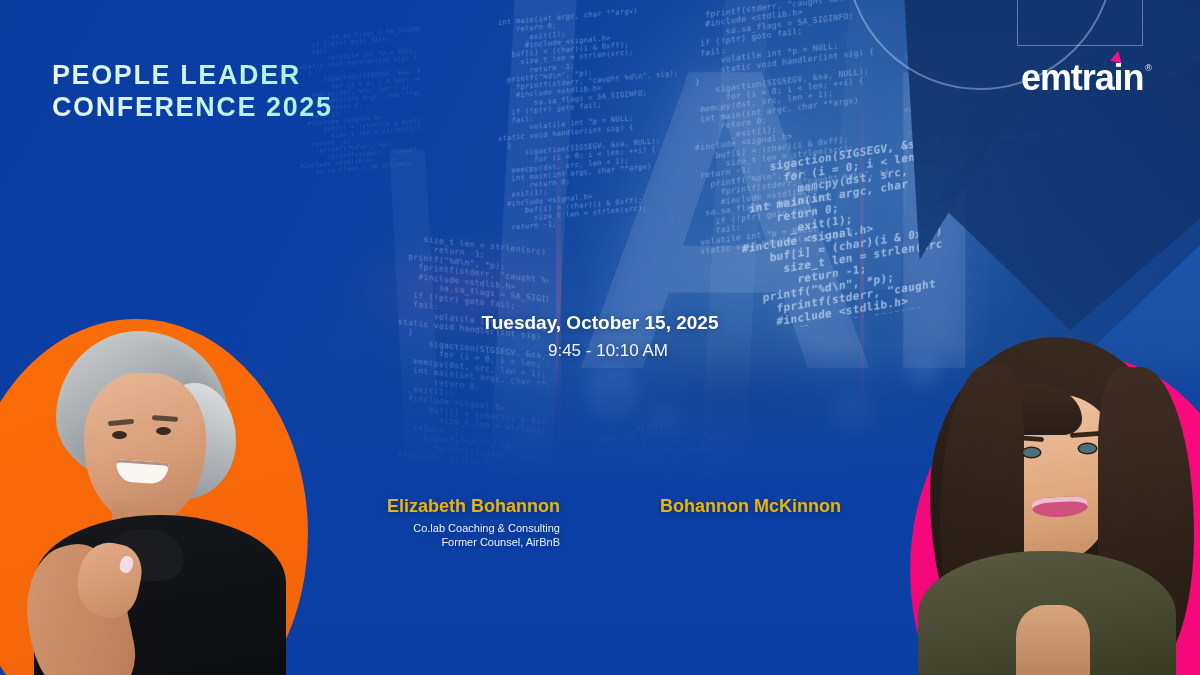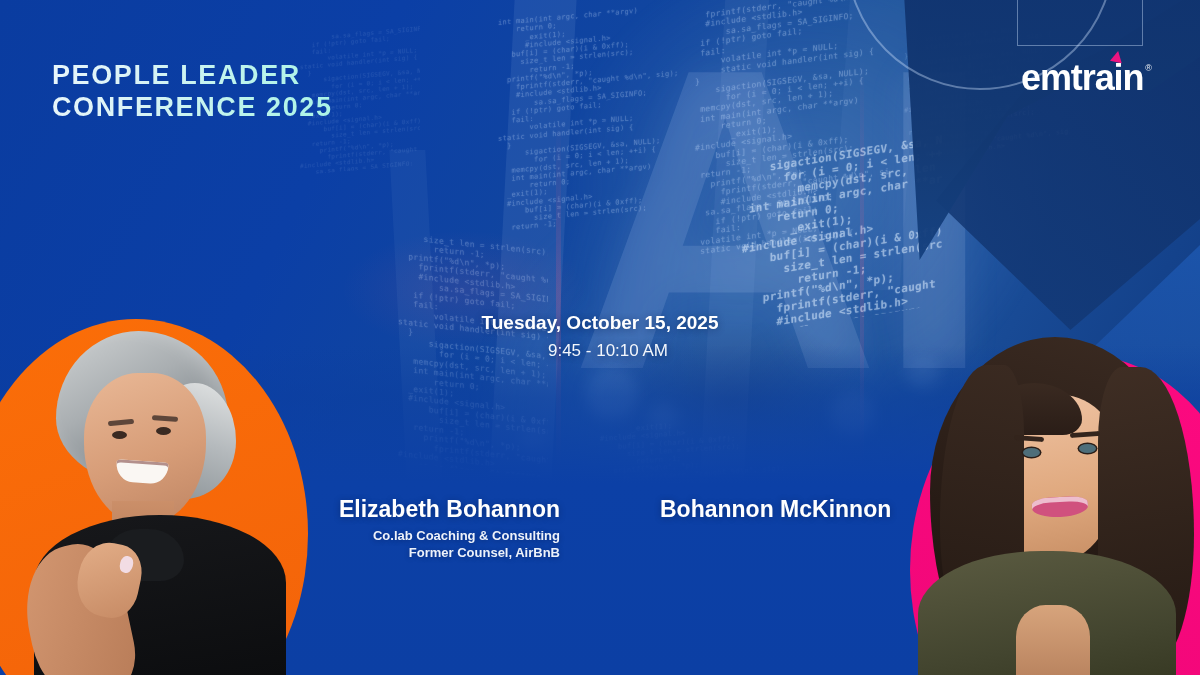--- a/index.html
+++ b/index.html
@@ -331,26 +331,26 @@
   }
 
   .speakers{
     position:absolute; left:300px; right:280px; top:496px;
     display:flex; justify-content:space-between; gap:40px;
   }
   .speaker{ width:260px; }
   .speaker.left{ text-align:right; }
   .speaker.right{ text-align:left; }
   .sp-name{
-    font-size:23px; font-weight:700; color:#ffffff; line-height:1.16;
+    font-size:18px; font-weight:700; color:#eab308; line-height:1.16;
     text-shadow:0 1px 6px rgba(4,22,62,.40);
   }
   .sp-role{
     margin-top:4px;
-    font-size:13px; font-weight:700; color:#EDF2FA; line-height:1.32;
+    font-size:11px; font-weight:400; color:#EDF2FA; line-height:1.32;
     white-space:pre-line;
     text-shadow:0 1px 5px rgba(4,22,62,.38);
   }
 </style>
 </head>
 <body>
 
 <div class="stage">
 
   <div class="bg-base"></div>

